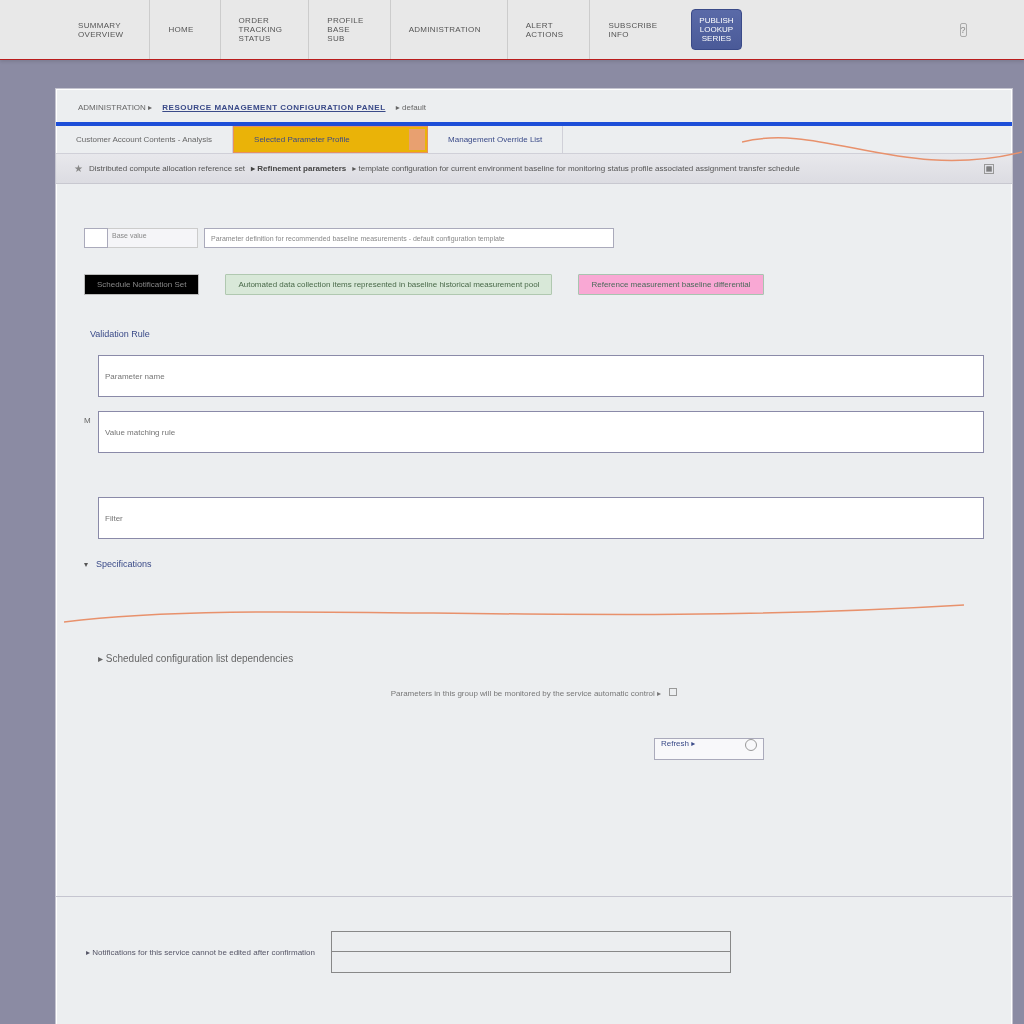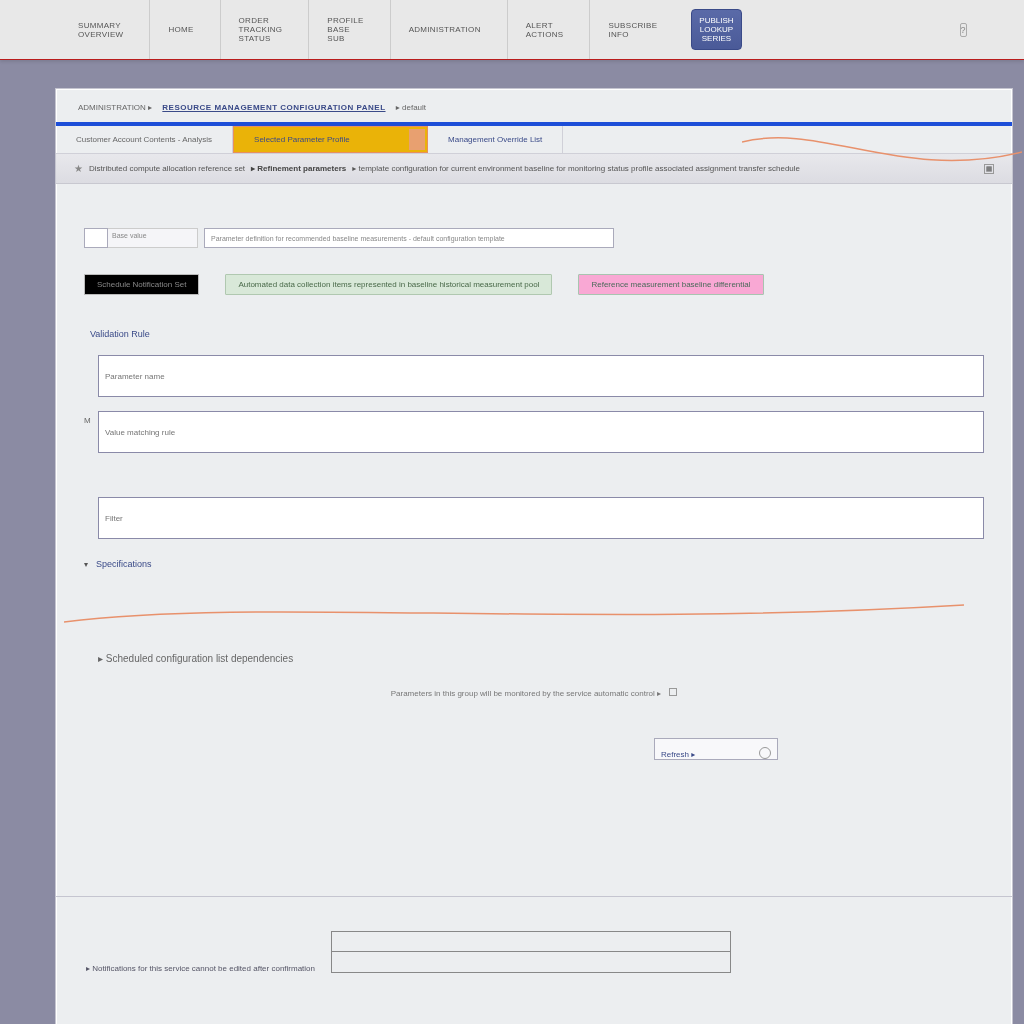--- a/index.html
+++ b/index.html
@@ -184,33 +184,33 @@
 }
 .centered-note {
   text-align: center; font-size: 8px; color: #777;
   margin: 24px 0 40px;
 }
 .centered-note .sq {
   display: inline-block; width: 8px; height: 8px;
   border: 1px solid #999; margin-left: 6px;
 }
 .small-control {
-  margin-left: 570px; width: 124px; height: 22px;
+  margin-left: 570px; width: 110px; height: 22px;
   border: 1px solid #aab; background: #f8f8fa;
-  display: flex; align-items: flex-end; justify-content: space-between;
+  display: flex; align-items: flex-start; justify-content: space-between;
   padding: 0 6px; font-size: 8px; color: #3a4a88;
 }
 .small-control .circ {
   width: 12px; height: 12px; border: 1px solid #999; border-radius: 50%;
 }
 .footer-zone {
   margin-top: 116px;
   border-top: 1px solid #c5c5d0;
   padding: 34px 30px;
-  display: flex; align-items: flex-end; gap: 16px;
+  display: flex; align-items: center; gap: 16px;
 }
 .footer-label { font-size: 8px; color: #556; }
 .footer-table {
   border: 1px solid #888; width: 400px;
 }
 .footer-table .r {
   height: 20px; border-bottom: 1px solid #888;
 }
 .footer-table .r:last-child { border-bottom: none; }
 </style>

